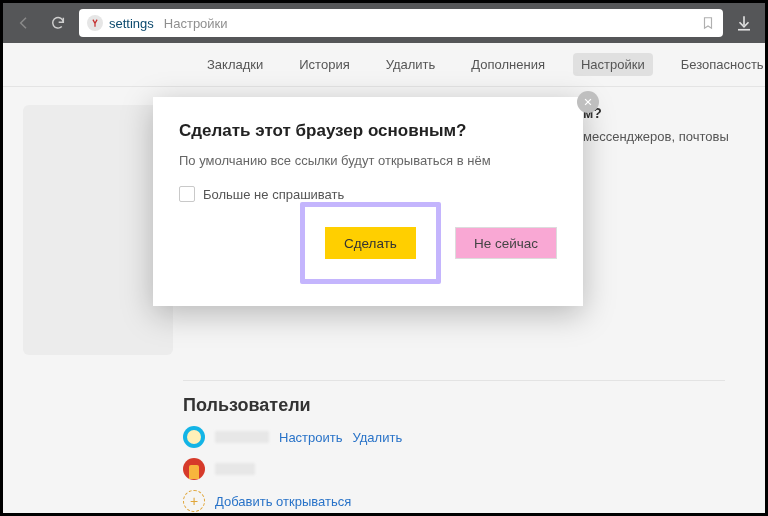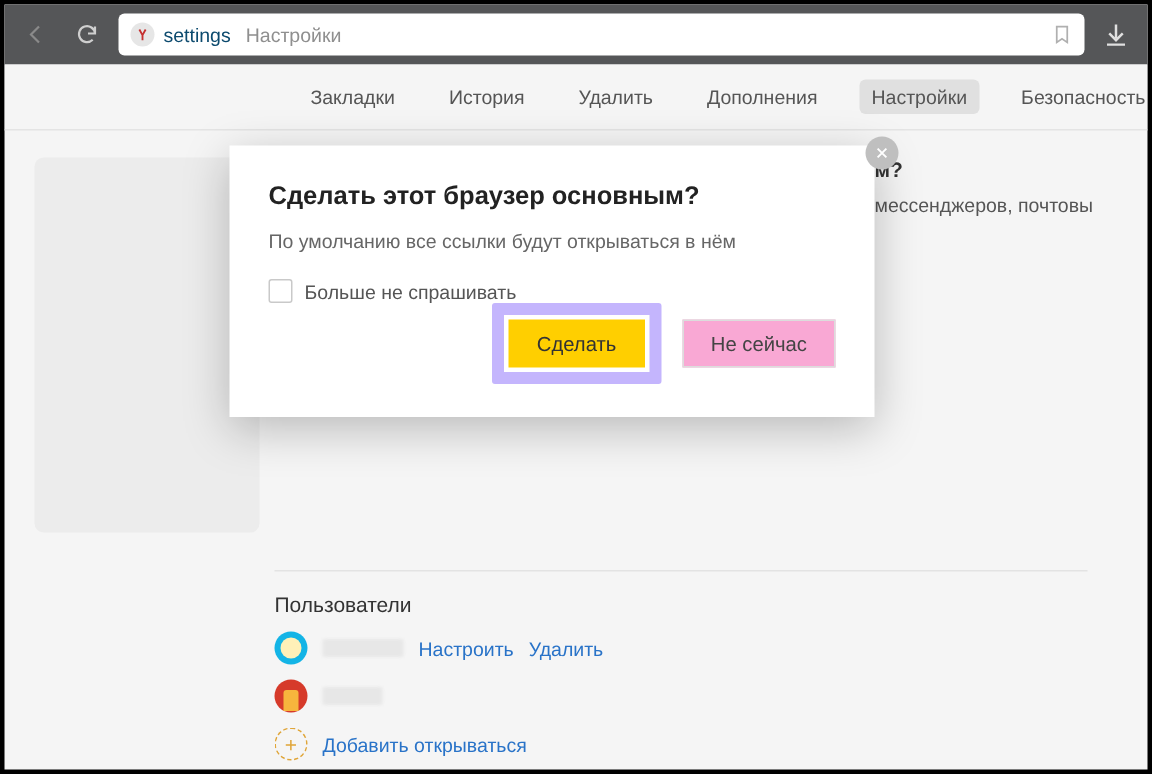--- a/index.html
+++ b/index.html
@@ -27,21 +27,21 @@
   .main { position: relative; height: calc(516px - 6px - 40px - 44px); display: flex; }
   .sidebar { width: 180px; padding: 18px 10px; }
   .side-placeholder { width: 150px; height: 250px; background: #ececec; border-radius: 6px; margin-left: 10px; }
 
   .content { flex: 1; padding: 18px 0 0 0; font-size: 13.5px; color: #333; }
   .sect-top { margin-bottom: 10px; }
   .sect-title { font-weight: bold; font-size: 14px; margin-bottom: 8px; }
   .sect-text { color:#555; font-size:13px; }
   .hr { height:1px; background:#e3e3e3; margin: 16px 40px 14px 0; }
 
-  .users-title { font-weight: normal; font-size: 14px; margin-bottom: 10px; }
+  .users-title { font-weight: bold; font-size: 18px; margin-bottom: 10px; }
   .user-row { display: flex; align-items: center; gap: 10px; margin-bottom: 10px; }
   .avatar { width: 22px; height: 22px; border-radius: 50%; display:flex; align-items:center; justify-content:center; }
   .avatar.blue { background:#13b4e6; }
   .avatar.blue .inner { width:14px; height:14px; border-radius:50%; background:#fff0b8; }
   .avatar.red { background:#d63a2a; }
   .avatar.red .inner { width:10px; height:14px; background:#f7b53d; border-radius:2px 2px 0 0; transform: translateY(3px); }
   .blur-name { width: 54px; height: 12px; background:#e7e7e7; border-radius:2px; filter: blur(1px); }
   .blur-name.short { width: 40px; }
   .link { color:#2973c8; cursor:pointer; font-size:13px; }
   .add-user { display:flex; align-items:center; gap:10px; }
@@ -49,21 +49,21 @@
 
   
   .dim { position:absolute; inset:0; background: rgba(255,255,255,0.0); }
   .modal { position:absolute; left: 150px; top: 10px; width: 430px; background:#fff; box-shadow: 0 8px 30px rgba(0,0,0,.25); padding: 24px 26px 22px 26px; }
   .modal-close { position:absolute; right:-2px; top:-2px; transform: translate(14px,-4px); width:22px; height:22px; border-radius:50%; background:#bfbfbf; color:#fff; display:flex; align-items:center; justify-content:center; font-size:13px; cursor:pointer; }
   .modal h2 { font-size:17px; font-weight:bold; color:#222; margin-bottom: 12px; }
   .modal .sub { font-size:13px; color:#666; margin-bottom: 18px; }
   .modal .check-row { display:flex; align-items:flex-end; gap:8px; font-size:13px; color:#555; }
   .modal .check-row .box { width:16px; height:16px; border:1px solid #c9c9c9; border-radius:2px; background:#fff; }
   .modal .btn-row { display:flex; justify-content:flex-end; gap:14px; align-items:center; }
-  .highlight-wrap { border:8px solid #c4b5fd; padding:3px; border-radius:2px; }
+  .highlight-wrap { border:5px solid #c4b5fd; padding:20px; border-radius:2px; }
   .btn { height:32px; padding: 0 18px; font-size:13.5px; border:1px solid transparent; cursor:pointer; display:flex; align-items:center; }
   .btn.primary { background:#ffcf00; color:#333; }
   .btn.secondary { background:#f9a8d4; border-color:#dcdcdc; color:#444; }
 
 </style>
 </head>
 <body>
 
 <div class="chrome">
   <div class="icon-btn disabled">

